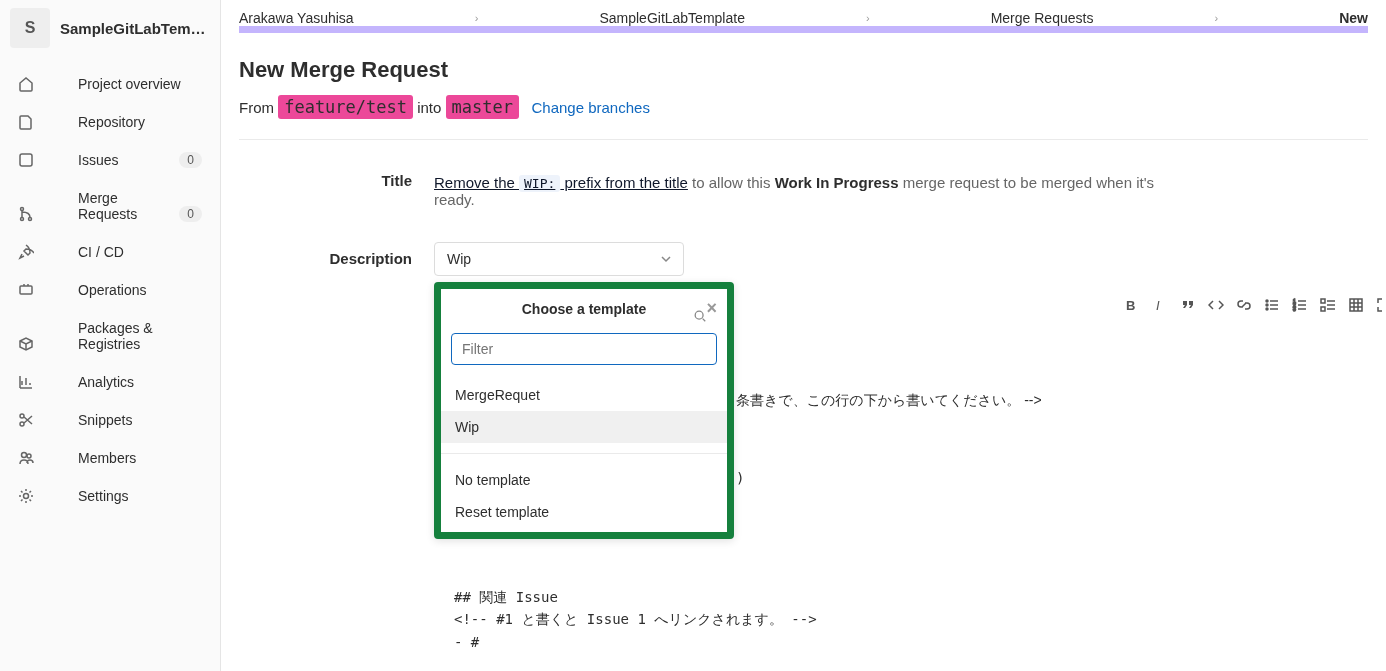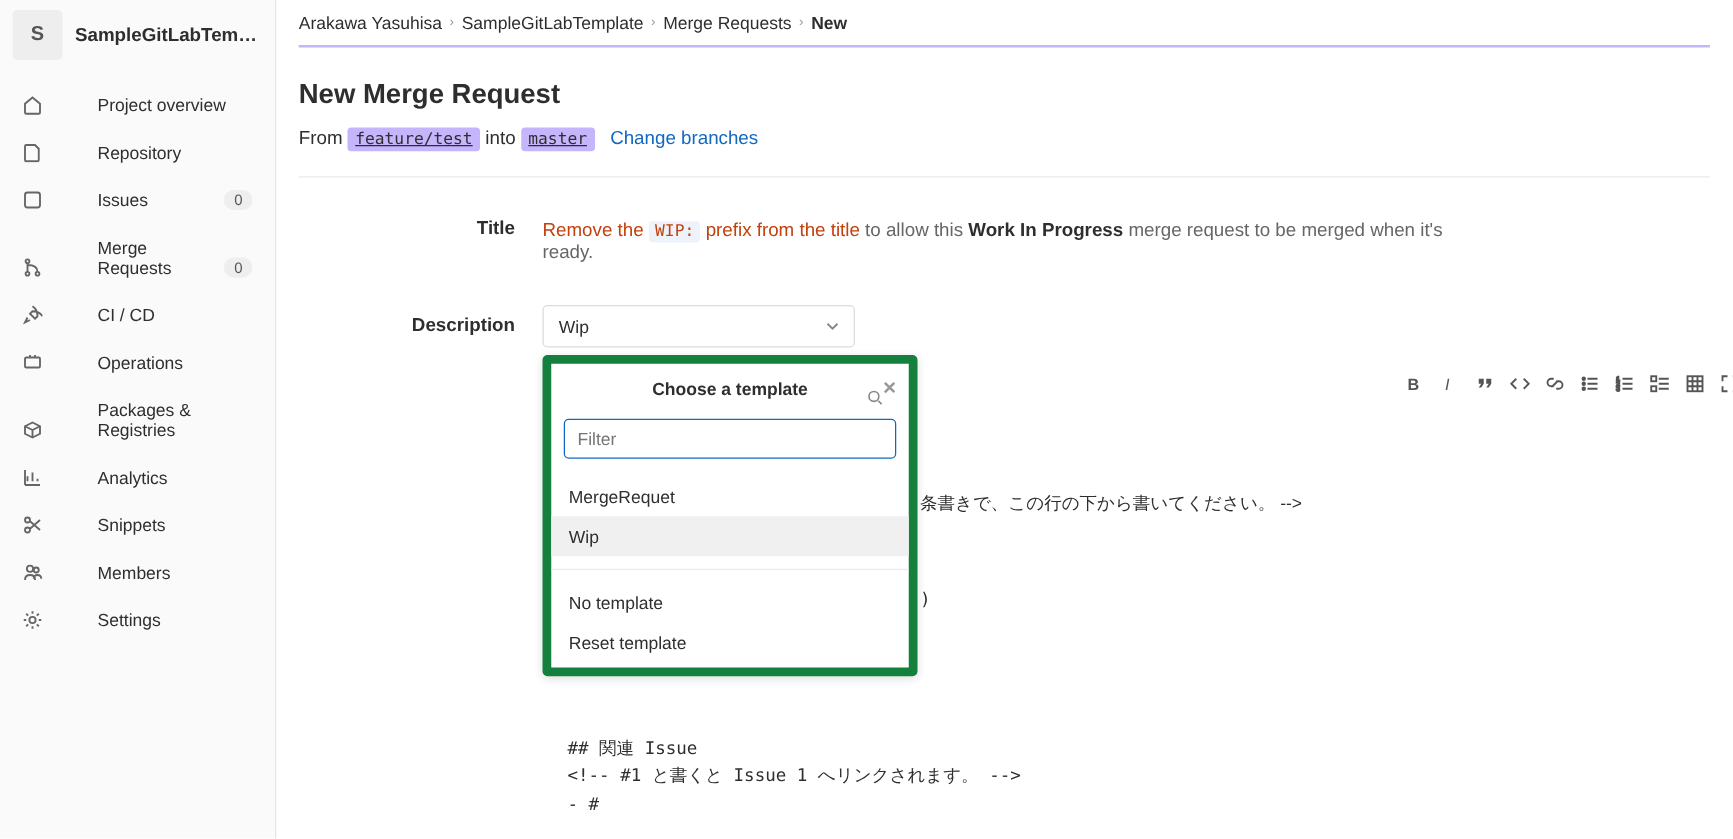--- a/index.html
+++ b/index.html
@@ -77,49 +77,49 @@
   }
   
   .main {
     flex: 1;
     padding: 10px 18px 0 18px;
     overflow: hidden;
   }
   .breadcrumbs {
     font-size: 14px;
     color: #2e2e2e;
-    padding-bottom: 10px;
-    border-bottom: 2px solid #c4b5fd;
+    padding-bottom: 0;
+    border-bottom: 7px solid #c4b5fd;
     display: flex;
     gap: 6px;
     align-items: center;
     flex-wrap: wrap;
+    justify-content: space-between;
   }
   .breadcrumbs a { color: #2e2e2e; text-decoration: none; }
   .breadcrumbs .sep { color: #999; font-size: 11px; }
   .breadcrumb-current { font-weight: 700; }
   h1.page-title {
     font-size: 22px;
     font-weight: 700;
     margin: 24px 0 14px 0;
     color: #2e2e2e;
   }
   .branch-line {
     font-size: 15px;
     color: #2e2e2e;
     padding-bottom: 22px;
     border-bottom: 1px solid #eaeaea;
   }
   .branch-code {
     font-family: ui-monospace, SFMono-Regular, Menlo, Consolas, monospace;
-    background: #c4b5fd;
+    background: #ec4899;
     padding: 2px 6px;
     border-radius: 3px;
-    font-size: 13px;
-    text-decoration: underline;
+    font-size: 17px;
   }
   .link { color: #1068bf; cursor: pointer; }
   
   .form-row {
     display: flex;
     margin-top: 24px;
   }
   .form-label {
     width: 195px;
     text-align: right;
@@ -138,21 +138,21 @@
     padding: 6px 12px;
     font-size: 15px;
     color: #2e2e2e;
     background: #fff;
   }
   .hint {
     margin-top: 10px;
     font-size: 15px;
     color: #666;
   }
-  .hint .link-part { color: #c2410c; }
+  .hint .link-part { color: #0f172a; text-decoration: underline; }
   .hint .code {
     font-family: ui-monospace, SFMono-Regular, Menlo, Consolas, monospace;
     background: #eef3fb;
     padding: 1px 5px;
     border-radius: 3px;
     font-size: 13px;
   }
   .hint strong { color: #2e2e2e; font-weight: 700; }
   
   .dropdown-wrap { position: relative; display: inline-block; }

